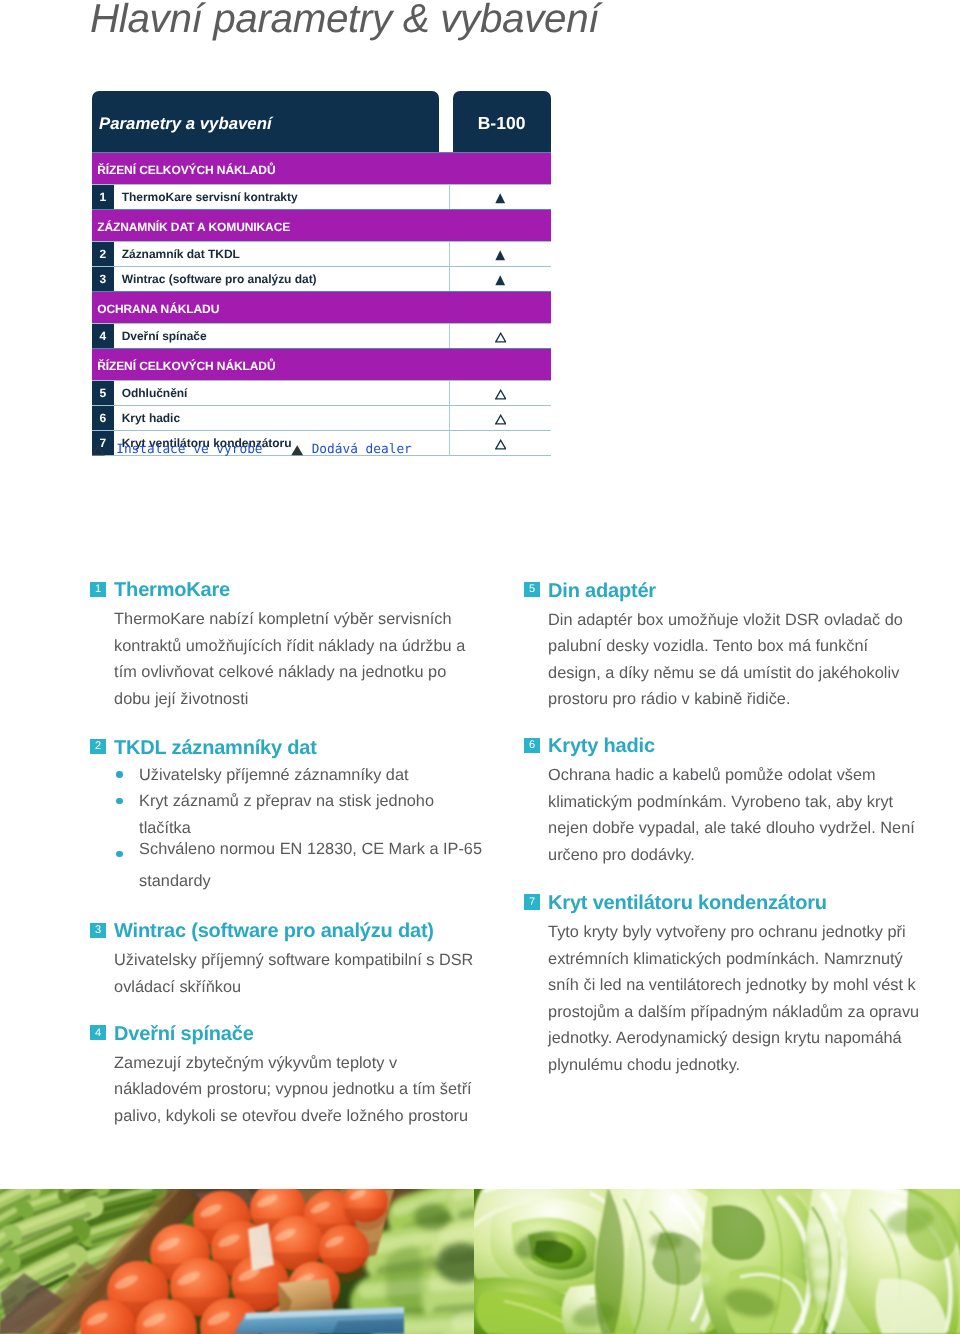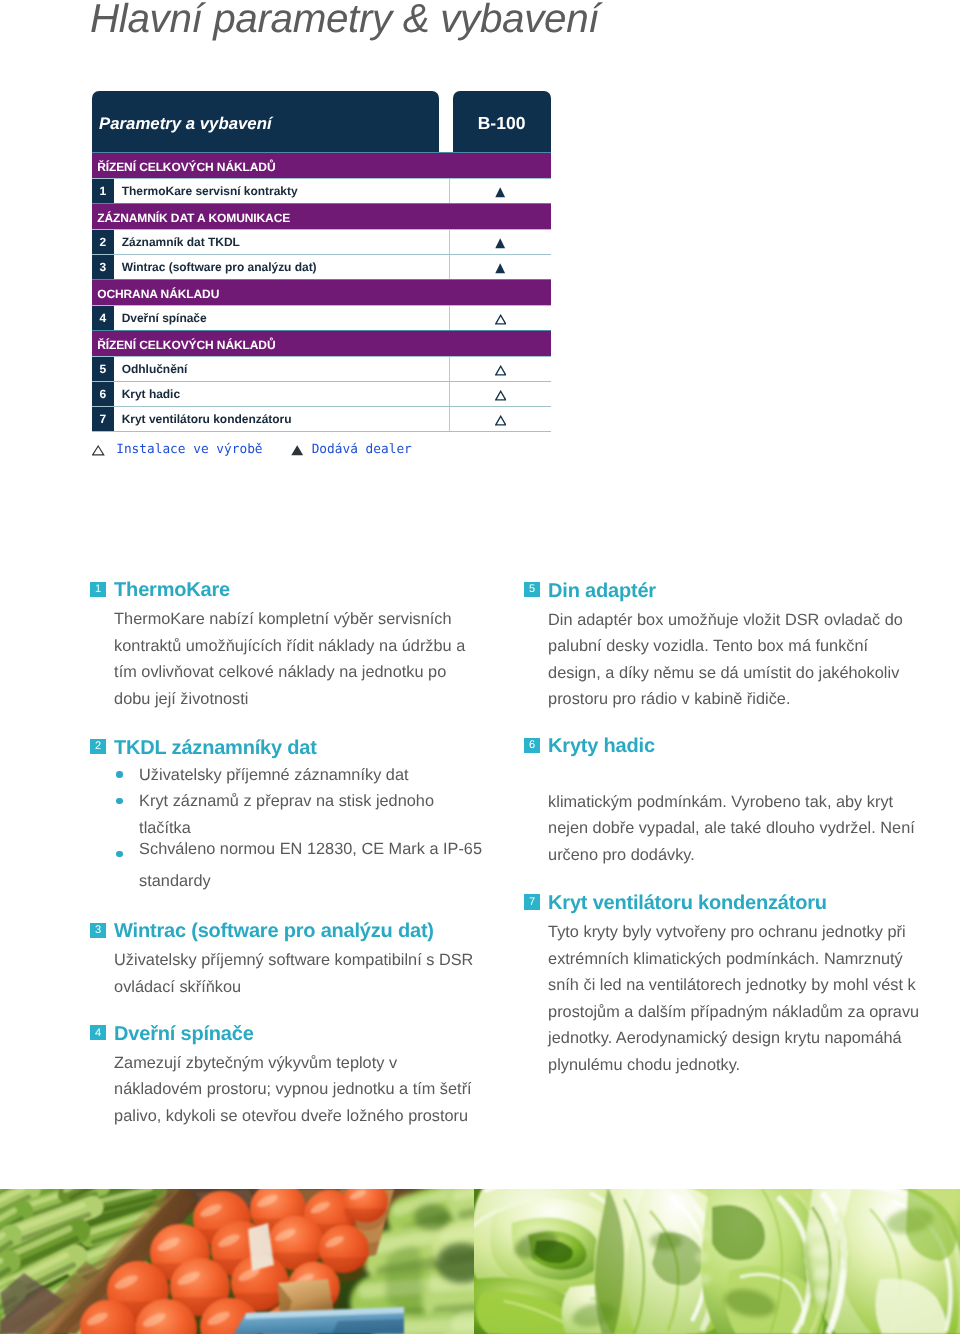--- a/index.html
+++ b/index.html
@@ -31,21 +31,21 @@
     position:absolute;left:7.5px;top:25px;
     font-size:16.8px;font-weight:700;font-style:italic;color:#ffffff;
     white-space:nowrap;line-height:16px;
   }
   .tab-model-text{
     position:absolute;left:0;right:0;top:25px;text-align:center;
     font-size:17.5px;font-weight:700;color:#ffffff;line-height:14px;
   }
   .tbl{position:relative;width:459px;}
   .sec-row{
-    height:26px;background:#701a75;color:#ffffff;
+    height:32px;background:#a21caf;color:#ffffff;
     font-size:12px;font-weight:700;letter-spacing:-0.1px;
     display:flex;align-items:center;padding-left:5.7px;padding-top:3px;
     box-sizing:border-box;border-top:1.5px solid #4a8ba6;
     line-height:12px;
   }
   .item-row{height:25px;display:flex;border-top:1.3px solid #9fc3cc;box-sizing:border-box;}
   .item-num{
     width:22.5px;flex:0 0 22.5px;background:#0f304c;color:#ffffff;
     font-size:12px;font-weight:700;
     display:flex;align-items:center;justify-content:center;line-height:12px;
@@ -272,20 +272,21 @@
         <div class="ln" style="top:32.0px;">Din adaptér box umožňuje vložit DSR ovladač do</div>
         <div class="ln" style="top:58.5px;">palubní desky vozidla. Tento box má funkční</div>
         <div class="ln" style="top:85.0px;">design, a díky němu se dá umístit do jakéhokoliv</div>
         <div class="ln" style="top:111.5px;">prostoru pro rádio v kabině řidiče.</div>
       </div>
     <div class="feature" style="top:733.3px;">
         <div class="feat-head">
           <span class="badge">6</span>
           <span class="feat-title">Kryty hadic</span>
         </div>
+        <div class="ln" style="top:32.0px;">Ochrana hadic a kabelů pomůže odolat všem</div>
         <div class="ln" style="top:58.5px;">klimatickým podmínkám. Vyrobeno tak, aby kryt</div>
         <div class="ln" style="top:85.0px;">nejen dobře vypadal, ale také dlouho vydržel. Není</div>
         <div class="ln" style="top:111.5px;">určeno pro dodávky.</div>
       </div>
     <div class="feature" style="top:890.1px;">
         <div class="feat-head">
           <span class="badge">7</span>
           <span class="feat-title">Kryt ventilátoru kondenzátoru</span>
         </div>
         <div class="ln" style="top:32.0px;">Tyto kryty byly vytvořeny pro ochranu jednotky při</div>

